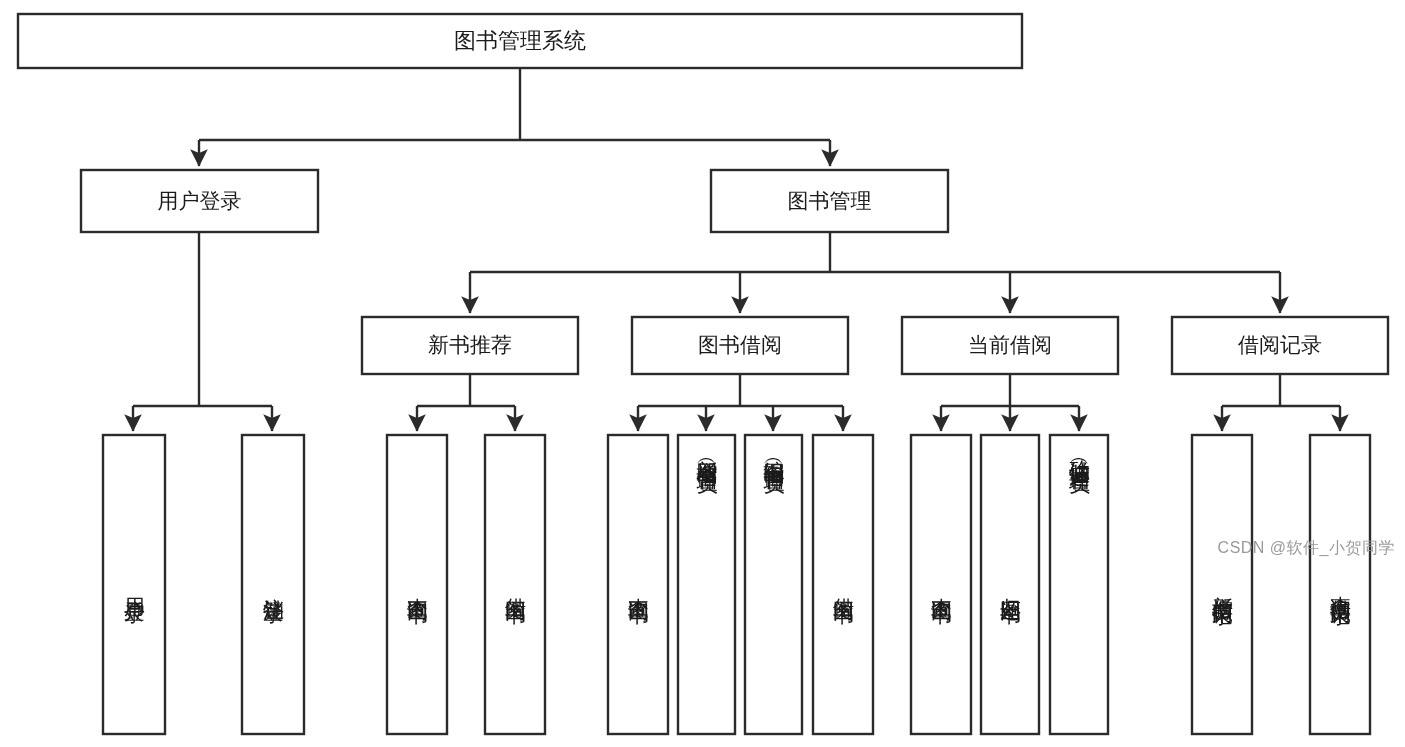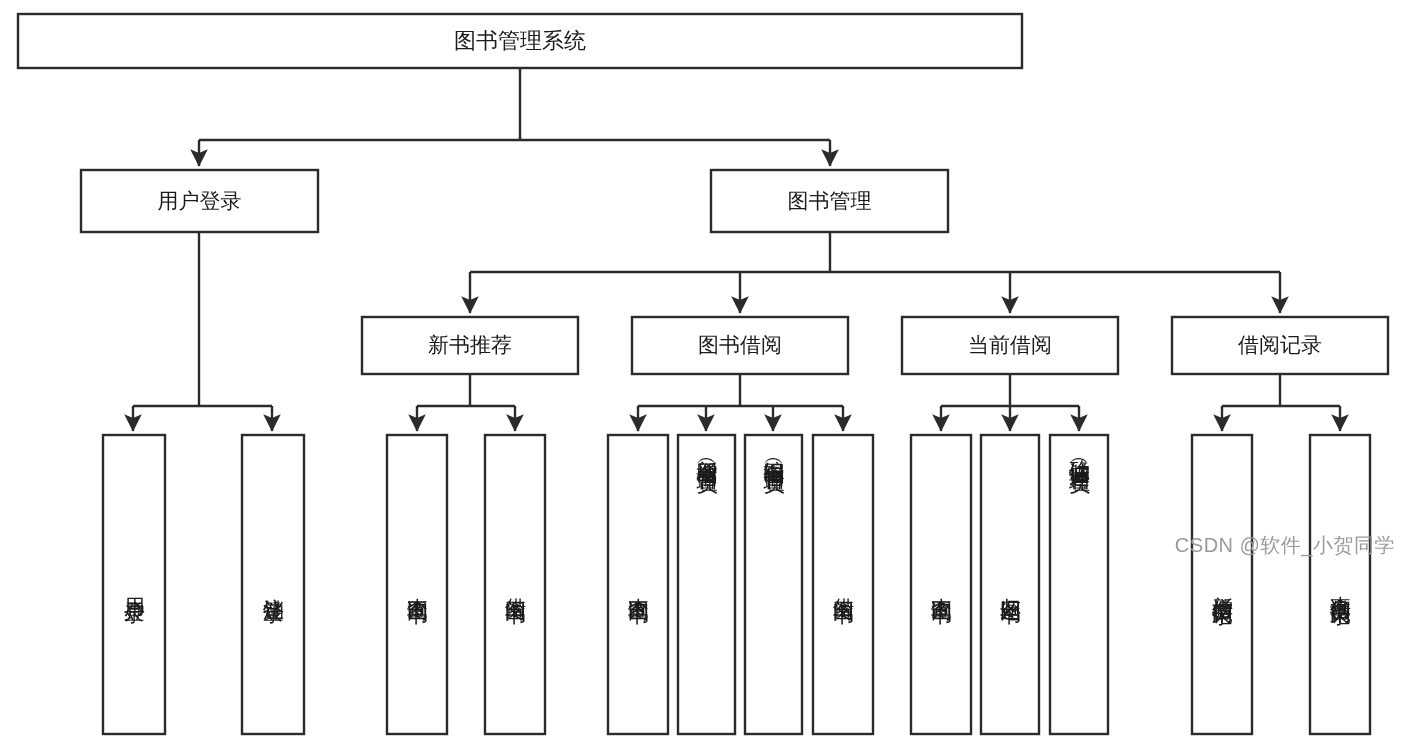--- a/index.html
+++ b/index.html
@@ -72,21 +72,21 @@
     letter-spacing: 2px;
     color: #1b1b1b;
     white-space: nowrap;
     text-align: center;
   }
   .watermark {
     position: absolute;
     right: 10px;
     bottom: 4px;
     font-family: "Liberation Sans", "DejaVu Sans", sans-serif;
-    font-size: 20px;
+    font-size: 16px;
     color: #9a9a9a;
     white-space: nowrap;
     letter-spacing: 0.5px;
   }
 </style>
 </head>
 <body>
 
 <div id="diagram-root">
 

